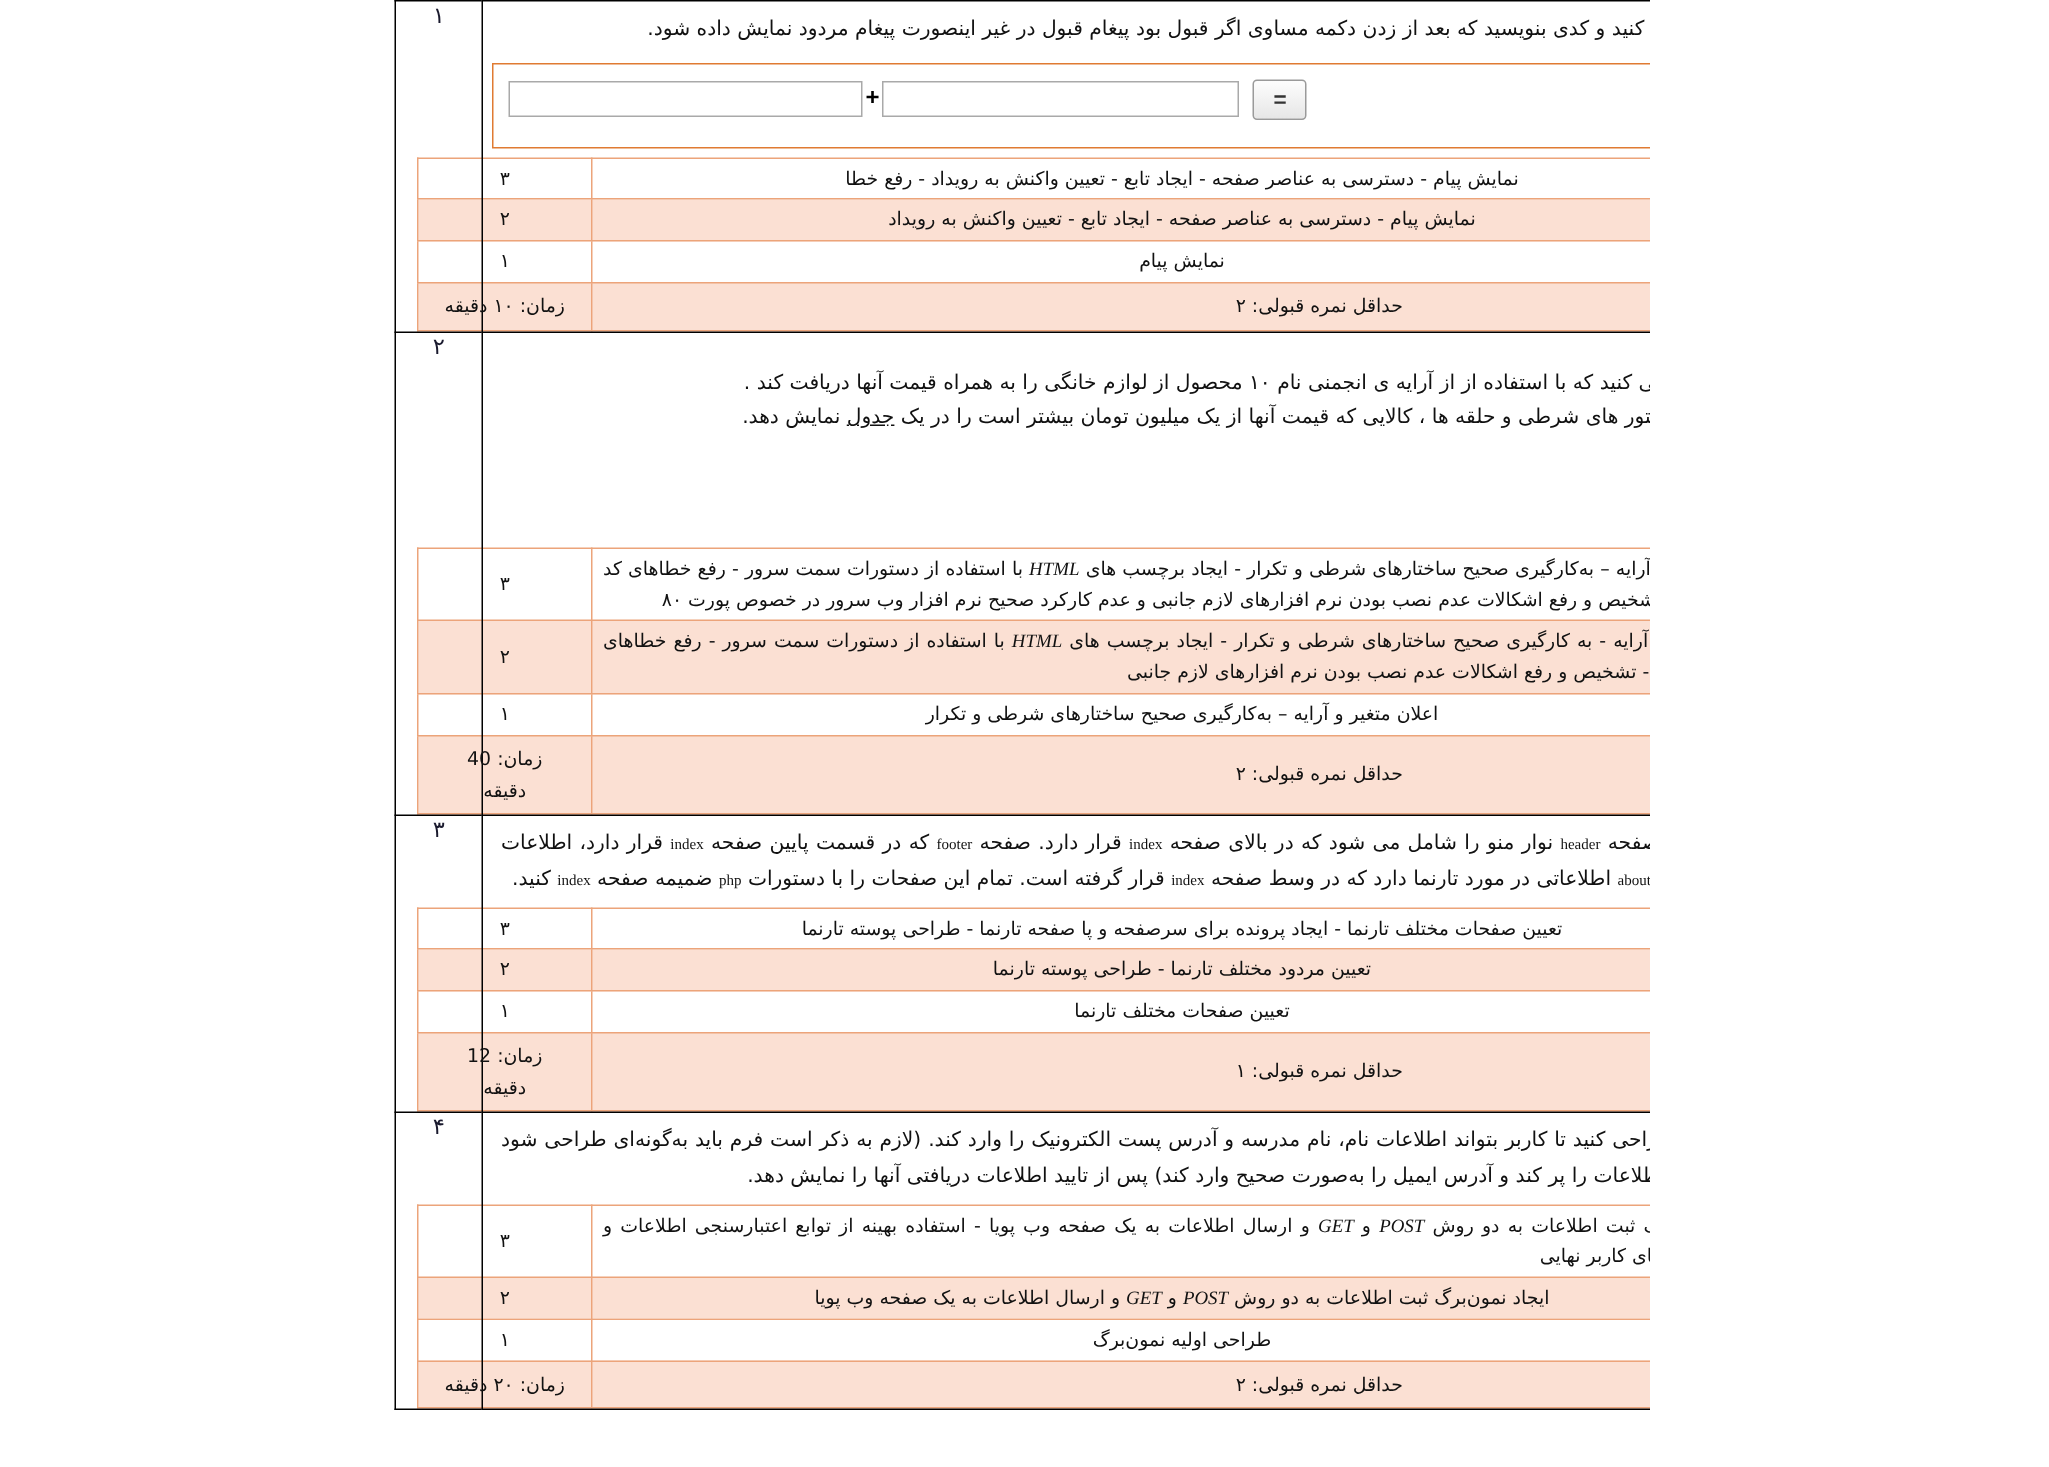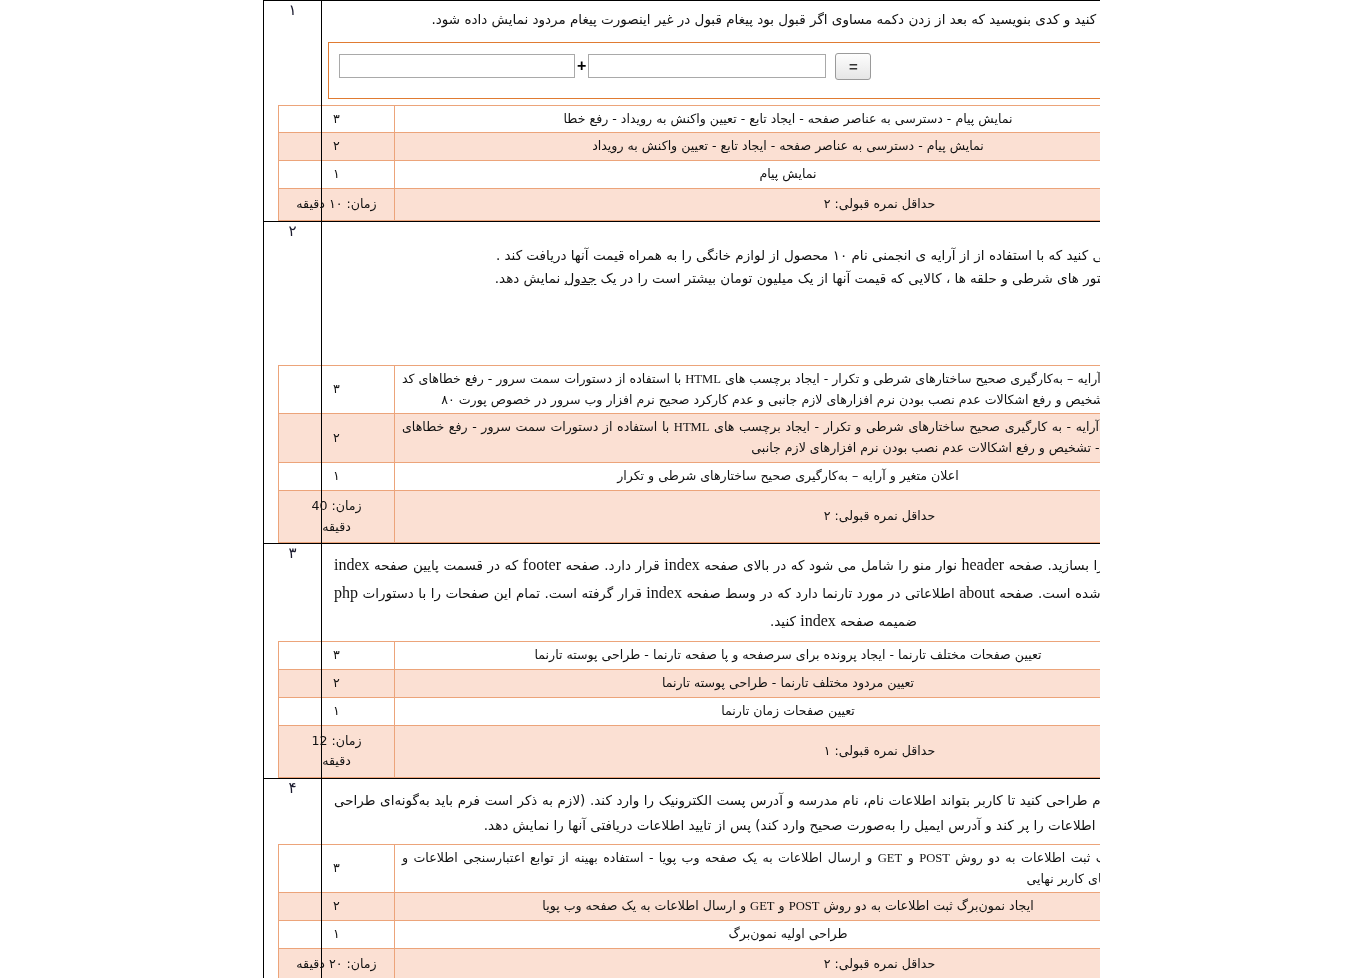--- a/index.html
+++ b/index.html
@@ -55,21 +55,21 @@
     direction: rtl;
     font-size: 13.5px;
     line-height: 1.75;
     padding: 7px 12px 6px 12px;
     color: #111111;
   }
   .task-desc .lat {
     font-family: "Liberation Serif", "DejaVu Serif", serif;
     direction: ltr;
     unicode-bidi: embed;
-    font-size: 16px;
+    font-size: 10px;
   }
   .task-desc u { text-decoration: underline; }
 
   
   .calc-block {
     border: 1.6px solid #E07B32;
     margin: 4px 6px 6px 6px;
     padding: 10px 10px 18px 10px;
     background: #ffffff;
     display: flex;
@@ -149,20 +149,21 @@
     text-align: center;
     background: #ffffff;
     font-size: 14px;
   }
   tr.alt td { background: #FBE0D3 !important; }
 
   td.crit-cell .lat {
     font-family: "Liberation Serif", "DejaVu Serif", serif;
     direction: ltr;
     unicode-bidi: embed;
+    font-style: italic;
   }
 
   
   tr.footer-row td {
     background: #FBE0D3 !important;
     text-align: center;
     font-size: 12.6px;
     padding: 5px 17px;
   }
   td.minscore-cell { width: 514px; margin-top: 44px; }
@@ -281,21 +282,21 @@
                 <td class="crit-cell">تعیین صفحات مختلف تارنما - ایجاد پرونده برای سرصفحه و پا صفحه تارنما  - طراحی پوسته تارنما</td>
                 <td class="score-cell">۳</td>
               </tr>
               <tr class="alt">
                 <td class="level-cell">در حد انتظار</td>
                 <td class="crit-cell">تعیین مردود مختلف تارنما - طراحی پوسته تارنما</td>
                 <td class="score-cell">۲</td>
               </tr>
               <tr>
                 <td class="level-cell">پایین تر از حد انتظار</td>
-                <td class="crit-cell">تعیین صفحات زمان تارنما</td>
+                <td class="crit-cell">تعیین صفحات مختلف تارنما</td>
                 <td class="score-cell">۱</td>
               </tr>
               <tr class="footer-row">
                 <td class="minscore-cell" colspan="2">حداقل نمره قبولی: ۱</td>
                 <td class="time-cell">زمان: 12 دقیقه</td>
               </tr>
             </tbody>
           </table>
 
         </td>

